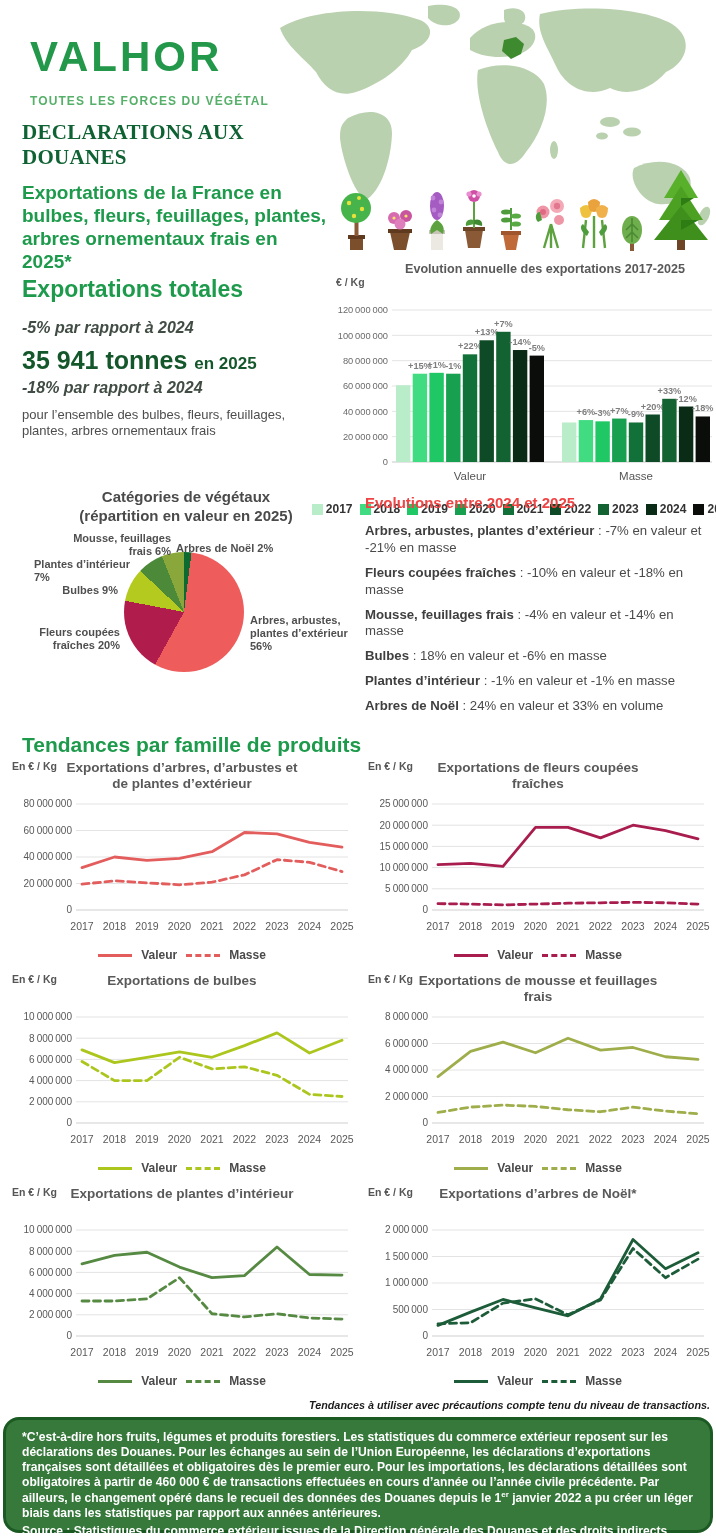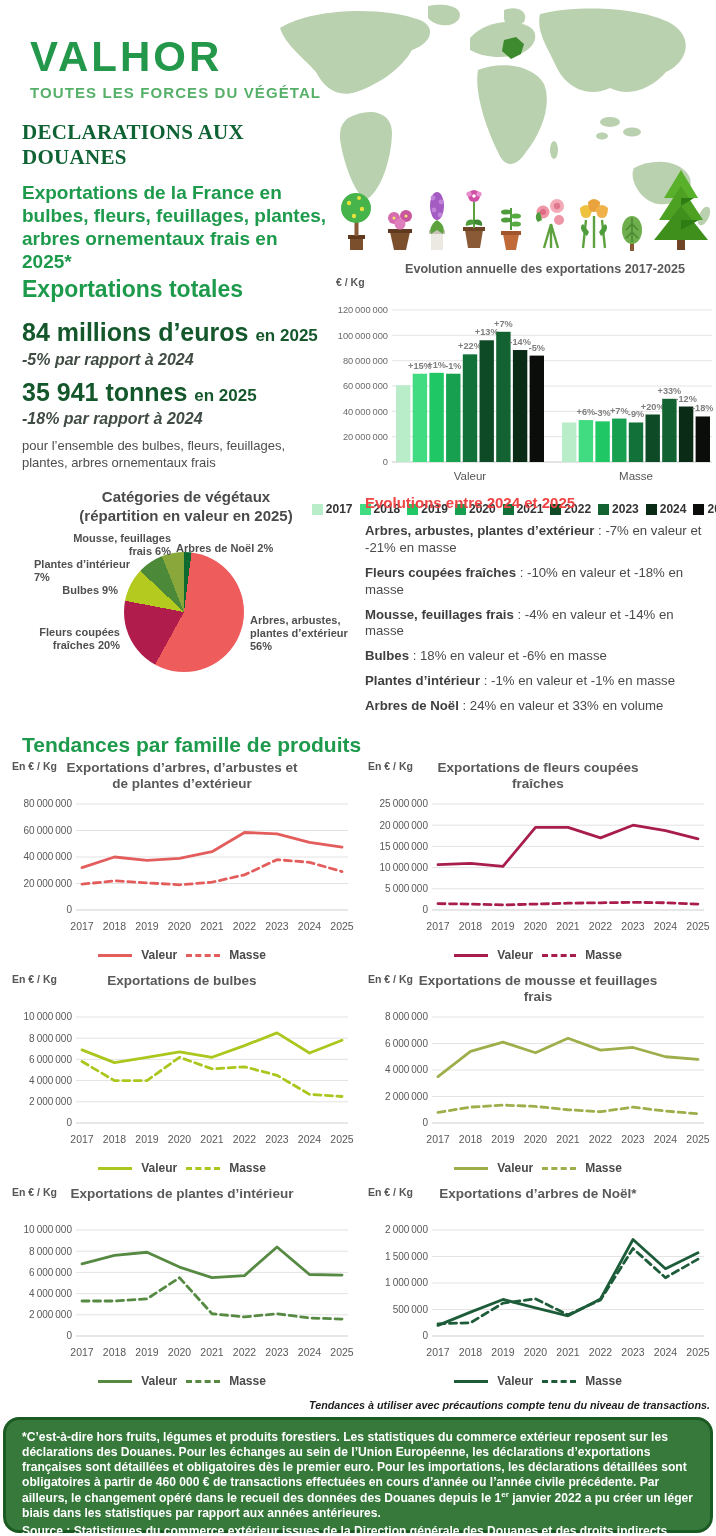--- a/index.html
+++ b/index.html
@@ -1,21 +1,21 @@
 <!DOCTYPE html>
 <html><head>
 <meta charset="utf-8">
 <style>
   html,body{margin:0;padding:0;background:#ffffff;}
   .page{position:relative;width:716px;height:1536px;background:#ffffff;overflow:hidden;
         font-family:"Liberation Sans","DejaVu Sans",sans-serif;}
   
   .logo{position:absolute;left:30px;top:36px;}
   .logo-text{font-size:42px;font-weight:bold;color:#23984a;letter-spacing:3px;line-height:1;}
-  .logo-tagline{margin-top:6px;font-size:15px;font-weight:bold;color:#56b069;letter-spacing:1.1px;}
+  .logo-tagline{margin-top:16px;font-size:12px;font-weight:bold;color:#56b069;letter-spacing:1.1px;}
   .map{position:absolute;left:252px;top:0;width:464px;height:258px;}
   .plants-row{position:absolute;left:336px;top:160px;width:376px;height:92px;
               display:flex;align-items:flex-end;justify-content:space-between;}
   .title-block{position:absolute;left:22px;top:120px;width:305px;}
   .title-block h1{margin:0;font-size:21px;font-weight:bold;color:#0f6233;line-height:1.18;letter-spacing:.3px;font-family:Liberation Serif, serif;}
   .subtitle{margin-top:11px;font-size:19px;font-weight:bold;color:#1d9a4b;line-height:1.22;}
   
   .totals{position:absolute;left:22px;top:276px;width:305px;}
   .totals h2{margin:0 0 16px 0;font-size:23px;font-weight:bold;color:#1d9a4b;}
   .big{font-size:25px;font-weight:bold;color:#14572b;line-height:1.1;}
@@ -182,21 +182,20 @@
     <div class="logo-text">VALHOR</div>
     <div class="logo-tagline">TOUTES LES FORCES DU VÉGÉTAL</div>
   </div>
   <div class="title-block">
     <h1>DECLARATIONS AUX DOUANES</h1>
     <div class="subtitle">Exportations de la France en bulbes, fleurs, feuillages, plantes, arbres ornementaux frais en 2025*</div>
   </div>
 
   <section class="totals">
     <h2>Exportations totales</h2>
-    <div class="big"><span>84 millions d’euros</span> <span class="yr">en 2025</span></div>
     <div class="delta">-5% par rapport à 2024</div>
     <div class="big"><span>35 941 tonnes</span> <span class="yr">en 2025</span></div>
     <div class="delta">-18% par rapport à 2024</div>
     <p class="scope">pour l’ensemble des bulbes, fleurs, feuillages, plantes, arbres ornementaux frais</p>
   </section>
 
   <section class="barchart-sec">
     <div class="bar-head">
       <span class="bar-unit">€ / Kg</span>
       <div class="bar-title">Evolution annuelle des exportations 2017-2025</div>

